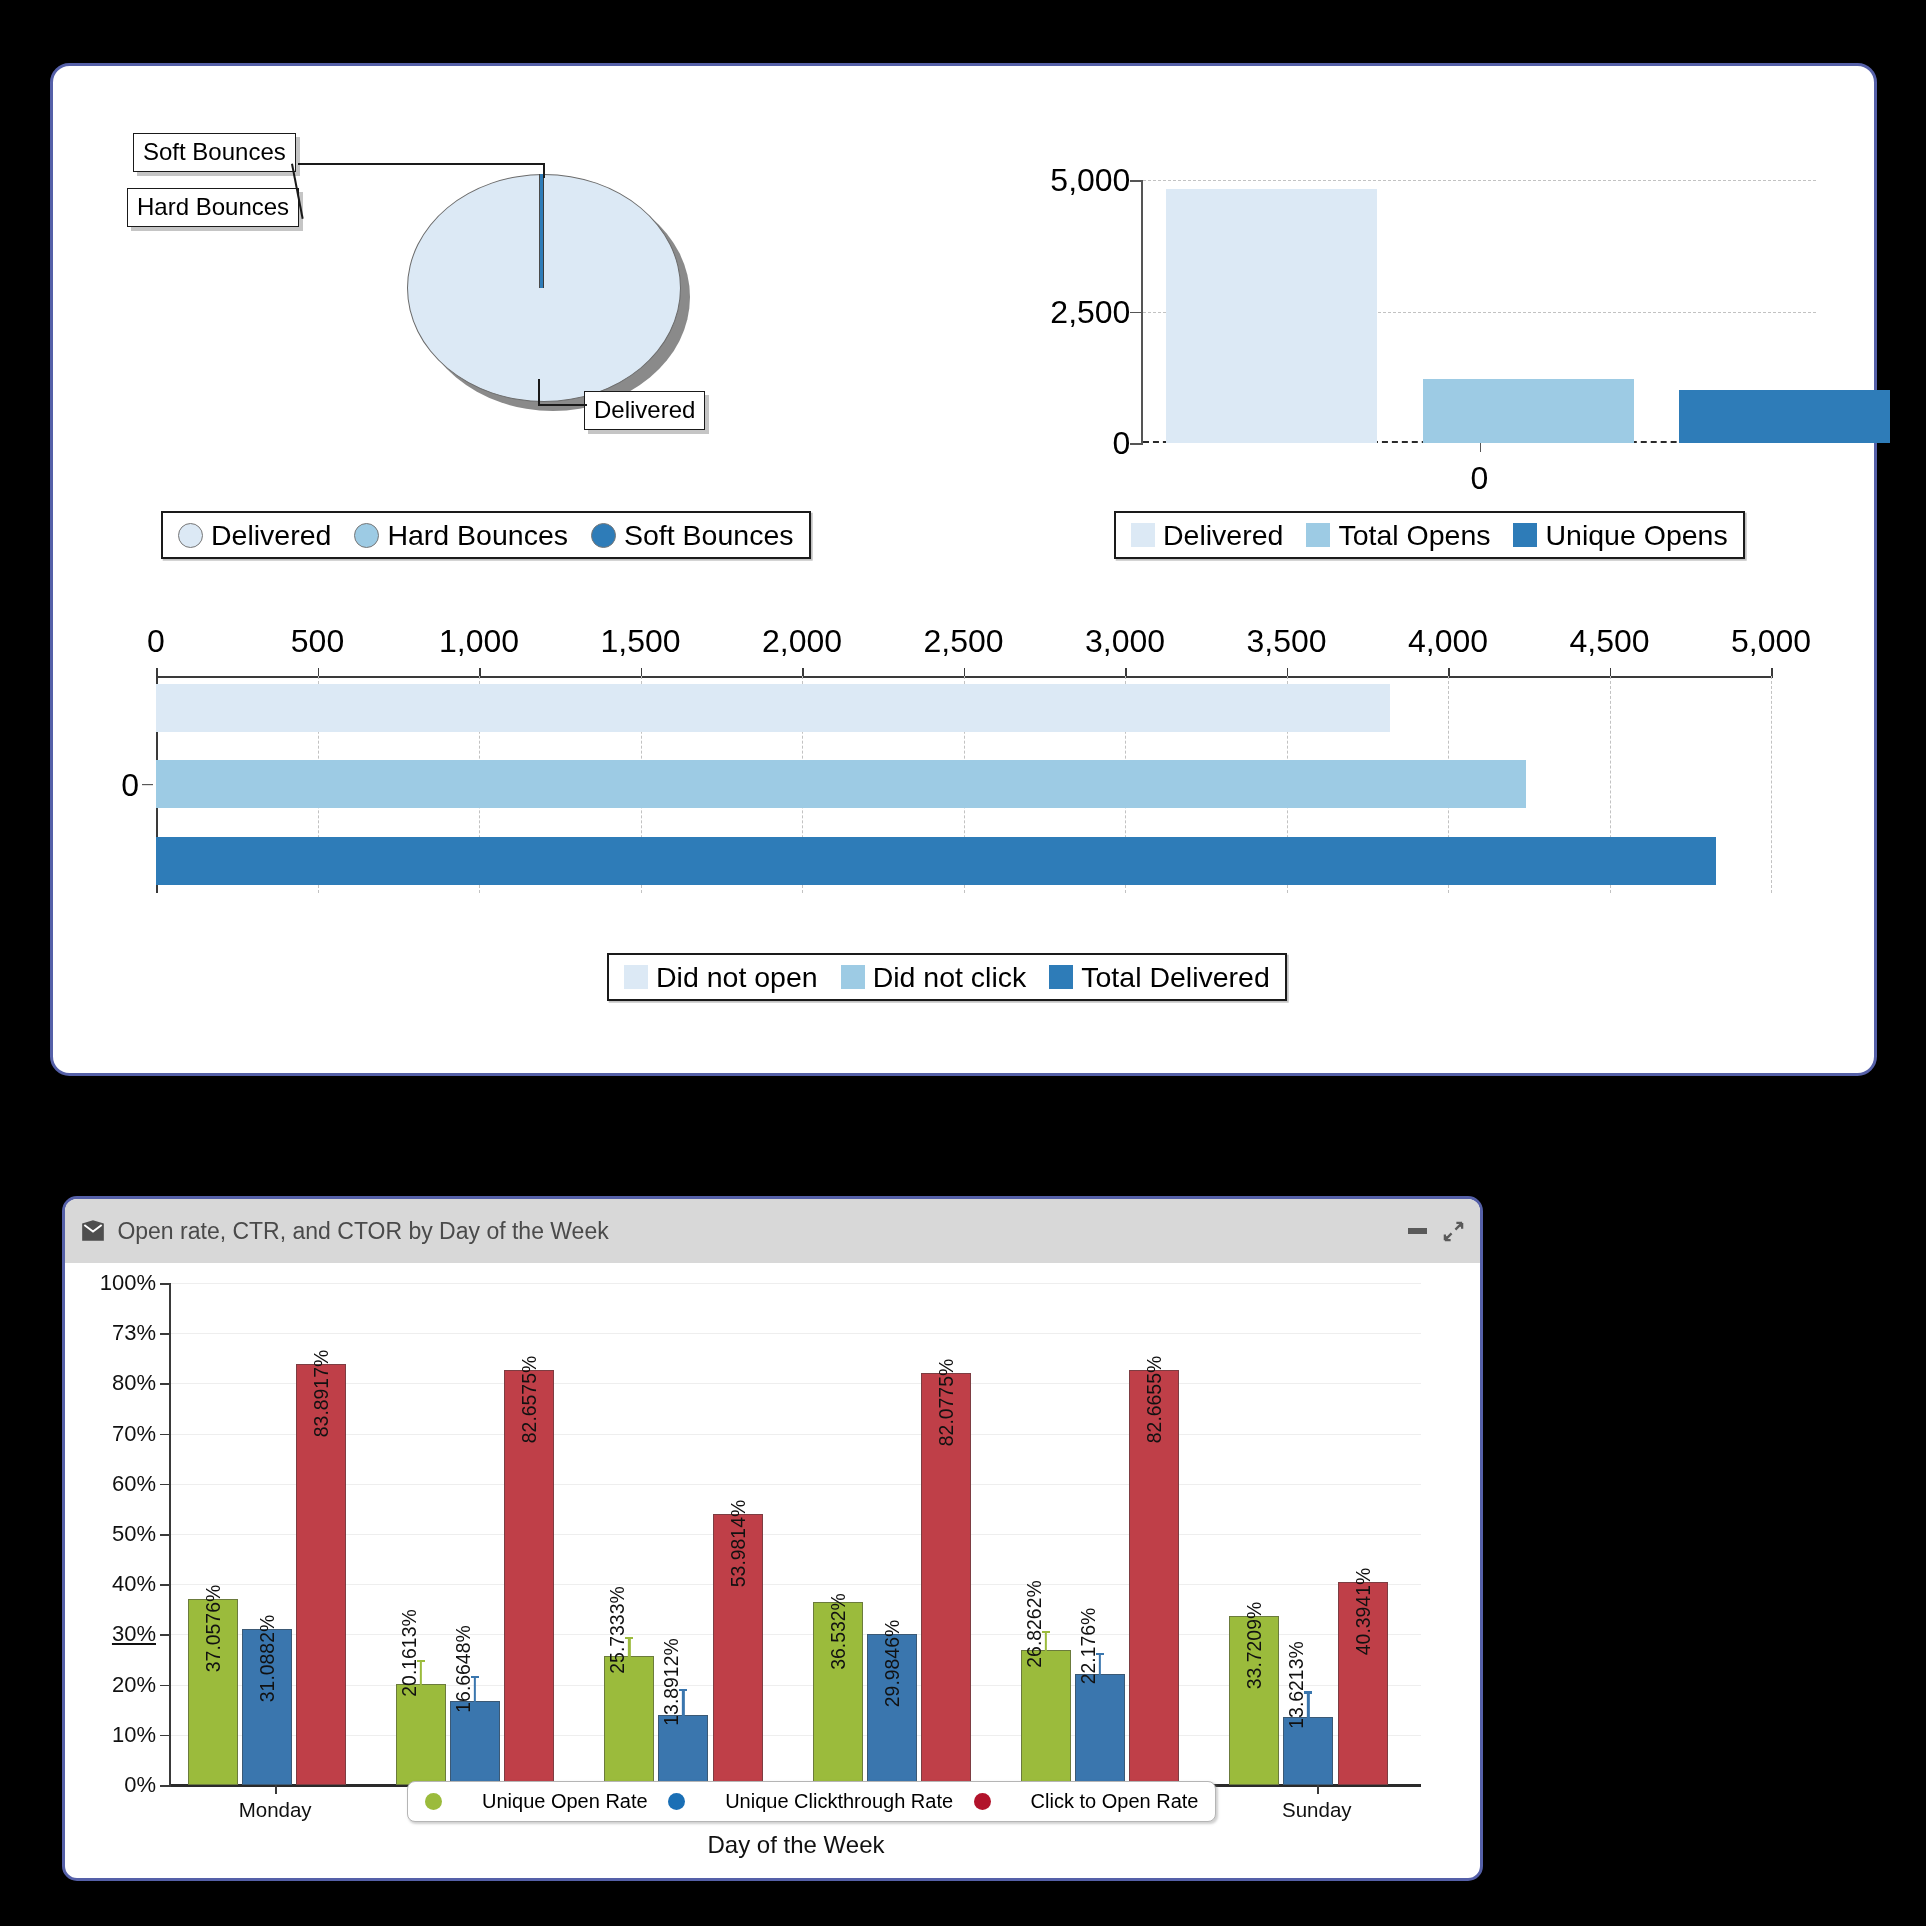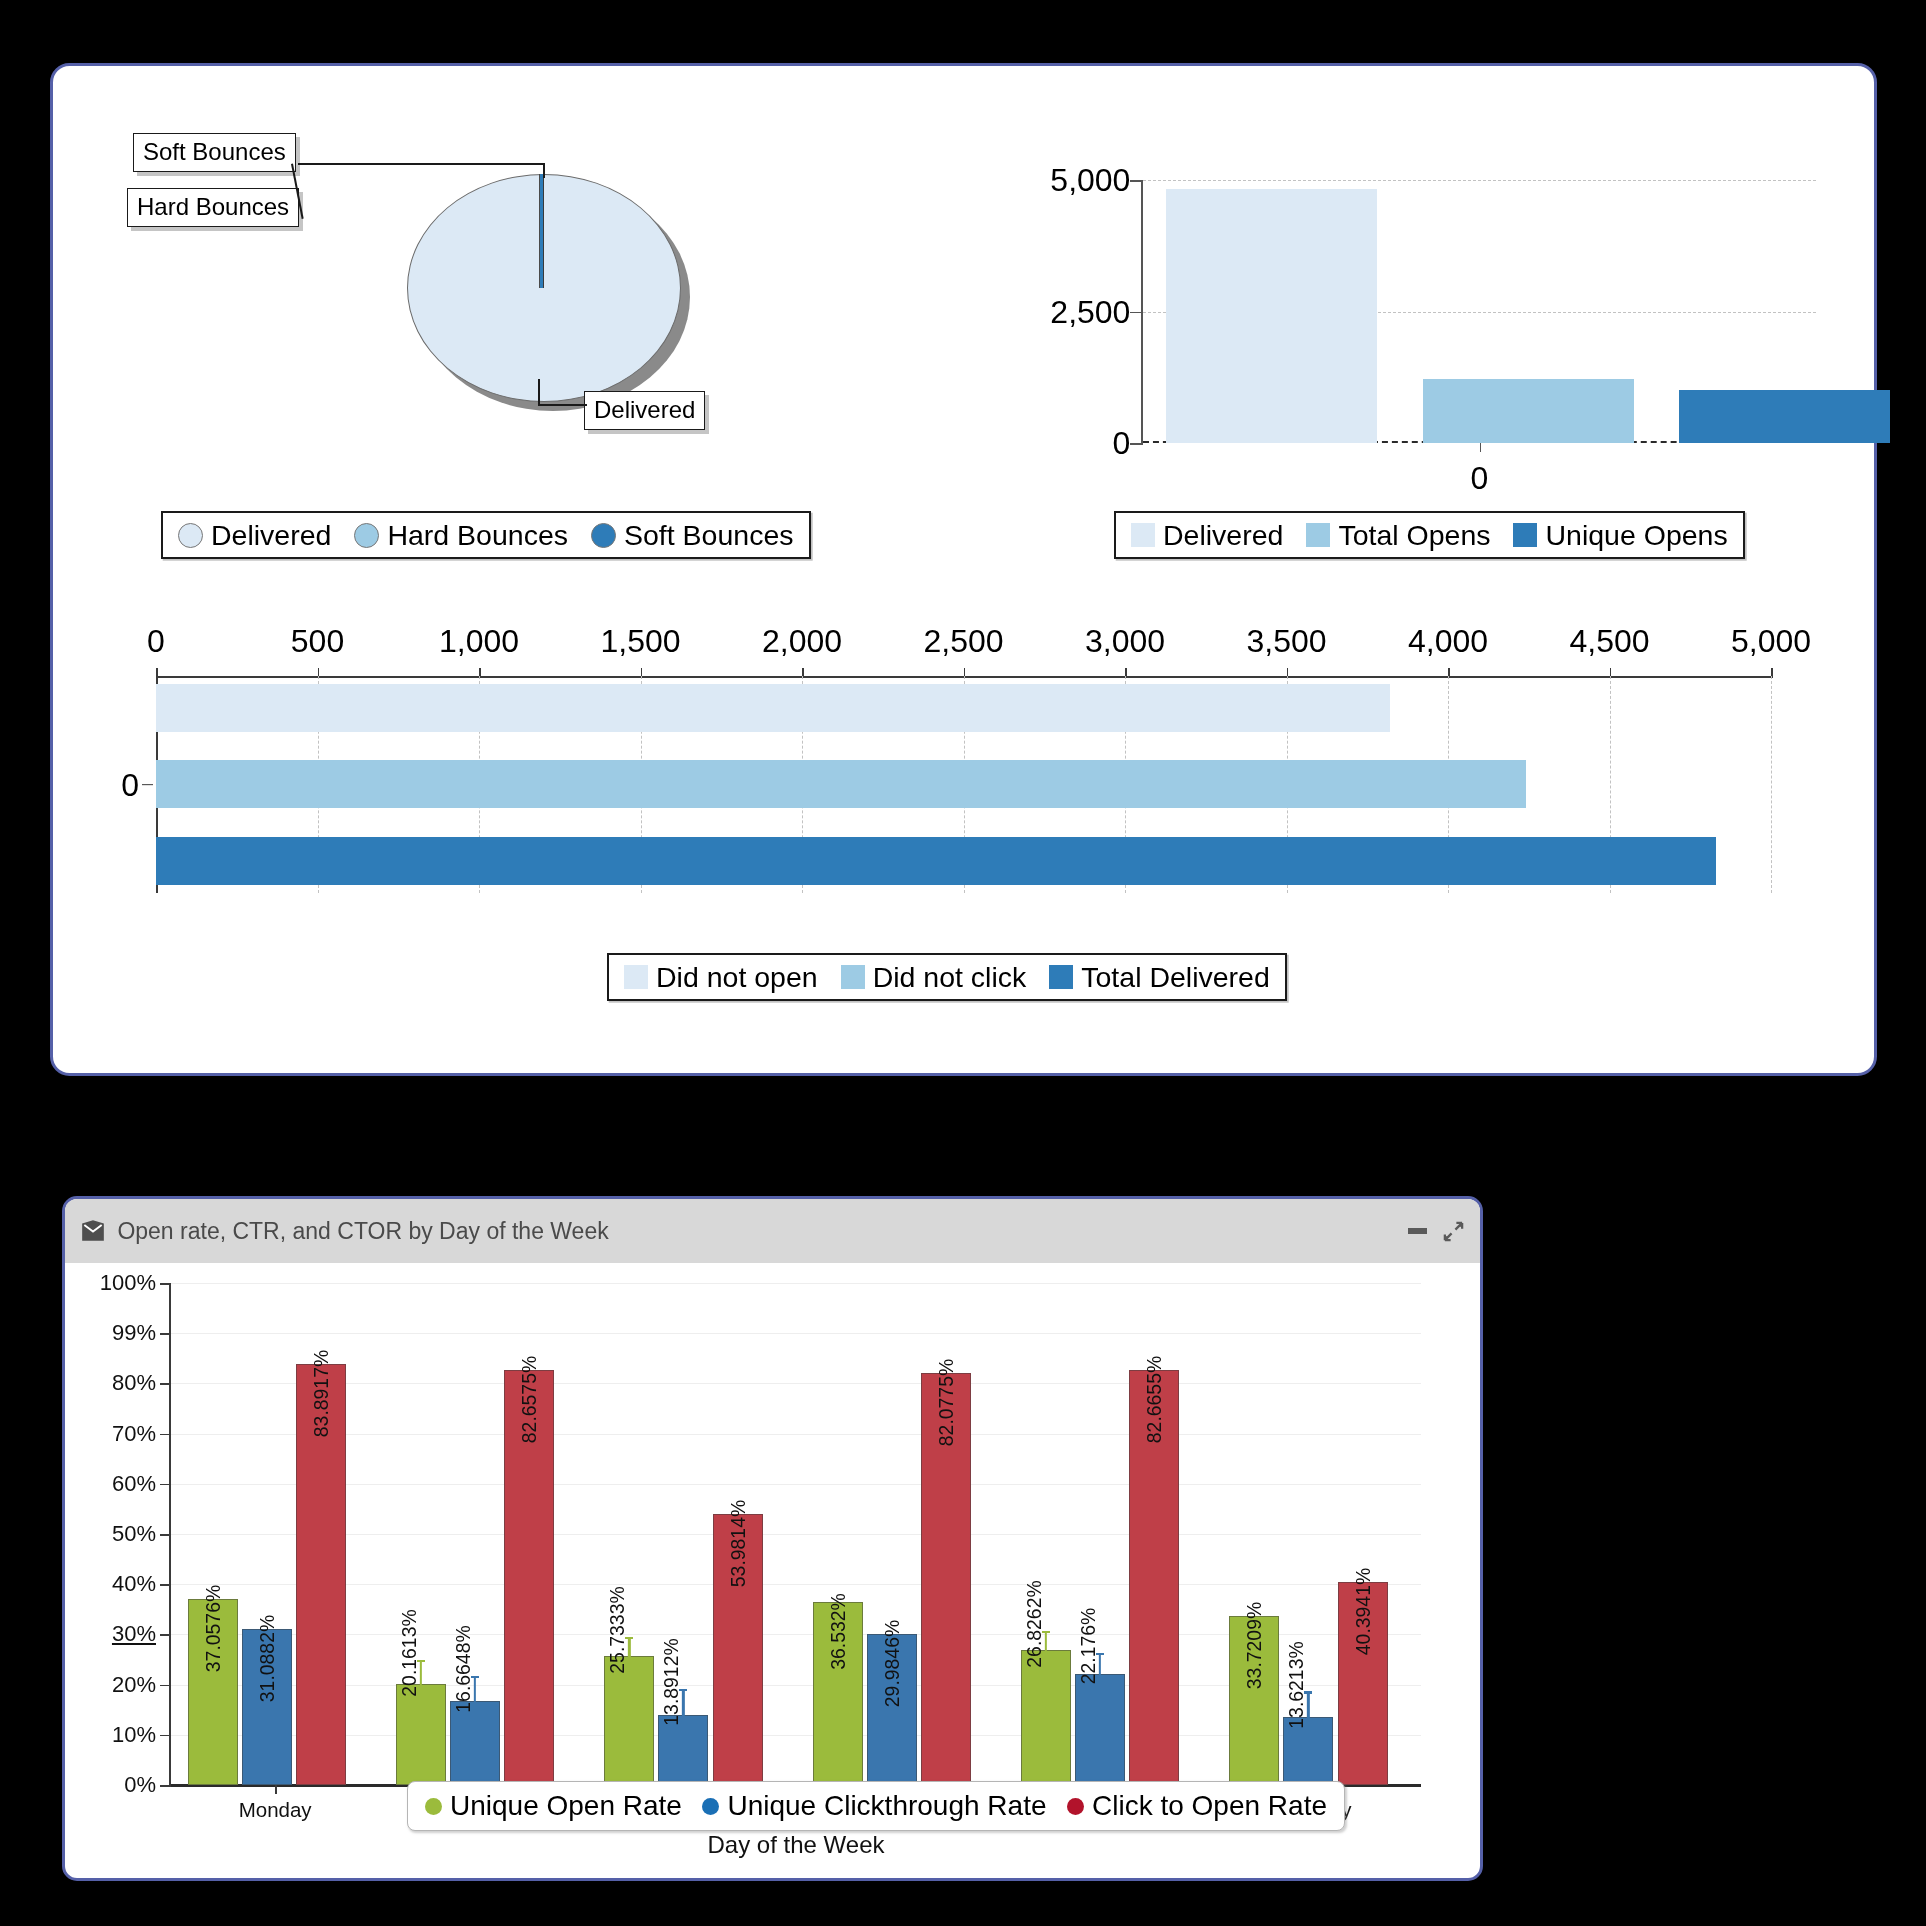--- a/index.html
+++ b/index.html
@@ -179,21 +179,21 @@
   }
   .legend-rounded {
     position: absolute;
     border: 1.1px solid #b5b5b5;
     border-radius: 8px;
     background: #ffffff;
     display: flex; align-items: center; justify-content: center; gap: 20.5px;
     padding: 8px 17px;
     box-shadow: 1.1px 1.7px 2.3px rgba(120,120,120,.35);
   }
-  .legend-rounded .legend-label { font-size: 28px; }
+  .legend-rounded .legend-label { font-size: 20px; margin-left: 32px; }
 </style>
 </head>
 <body>
 
 <div class="card-top">
 
   <div id="sendPerf">
 
     <div class="pie-wrap">
       <div class="pie-shadow"></div>
@@ -362,21 +362,21 @@
   <div class="dow-plot">
     <div class="dow-yaxis"></div>
     <div class="dow-xaxis"></div>
 
     <div class="dow-grid" style="top:0%;"></div>
     <div class="dow-ytick" style="top:0%;"></div>
     <div class="dow-ylabel" style="top:0%;">100%</div>
 
     <div class="dow-grid" style="top:10%;"></div>
     <div class="dow-ytick" style="top:10%;"></div>
-    <div class="dow-ylabel" style="top:10%;">99%</div>
+    <div class="dow-ylabel" style="top:10%;">73%</div>
 
     <div class="dow-grid" style="top:20%;"></div>
     <div class="dow-ytick" style="top:20%;"></div>
     <div class="dow-ylabel" style="top:20%;">80%</div>
 
     <div class="dow-grid" style="top:30%;"></div>
     <div class="dow-ytick" style="top:30%;"></div>
     <div class="dow-ylabel" style="top:30%;">70%</div>
 
     <div class="dow-grid" style="top:40%;"></div>

